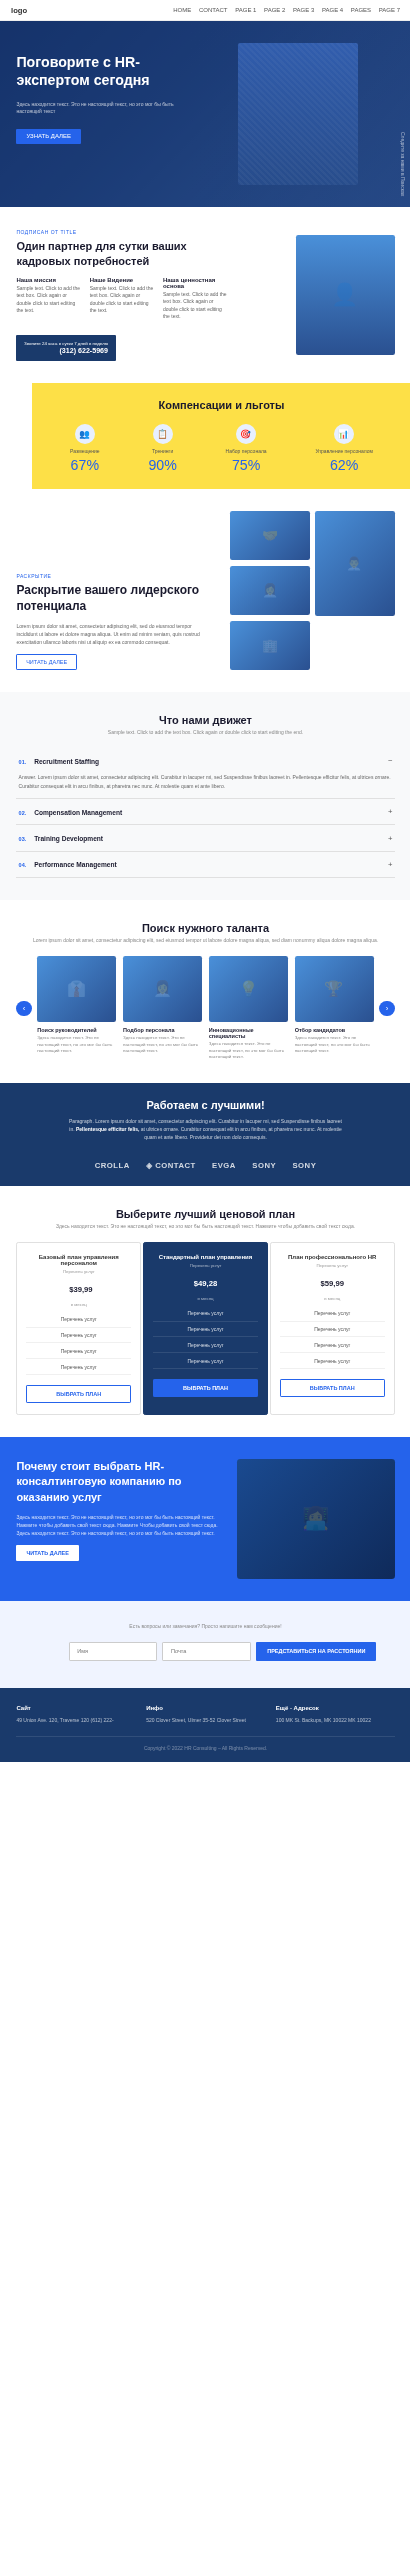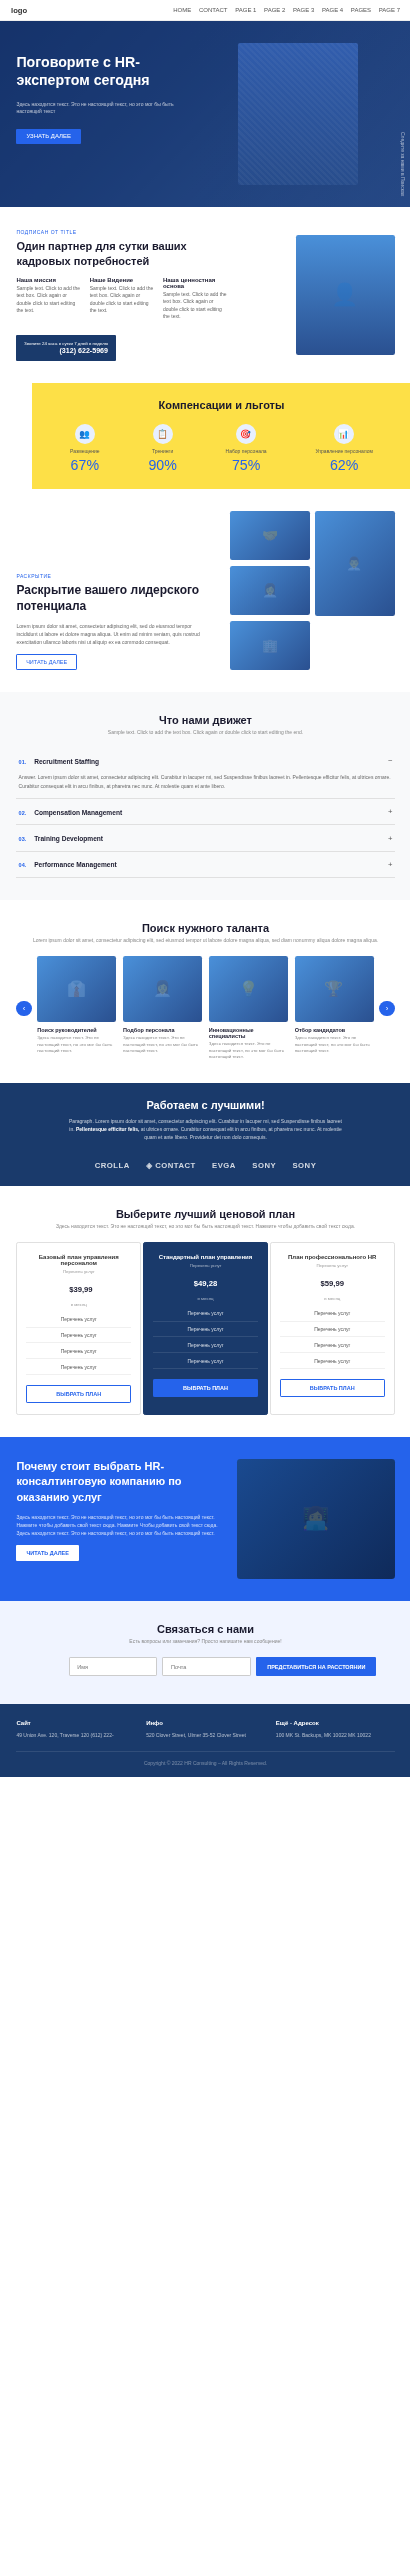--- a/index.html
+++ b/index.html
@@ -444,21 +444,20 @@
     <h2>Почему стоит выбрать HR-консалтинговую компанию по оказанию услуг</h2>
     <p>Здесь находится текст. Это не настоящий текст, но это мог бы быть настоящий текст. Нажмите чтобы добавить свой текст сюда. Нажмите Чтобы добавить свой текст сюда. Здесь находится текст. Это не настоящий текст, но это мог бы быть настоящий текст.</p>
     <button class="why-btn">ЧИТАТЬ ДАЛЕЕ</button>
   </div>
   <div class="why-right">
     <div class="why-img">👩‍💻</div>
   </div>
 </section>
 
 <section class="contact-section">
-  <h2>Связаться с нами</h2>
   <p class="subtitle">Есть вопросы или замечания? Просто напишите нам сообщение!</p>
   <div class="contact-form">
     <input type="text" placeholder="Имя" style="">
     <input type="email" placeholder="Почта" style="">
     <button class="contact-submit">ПРЕДСТАВИТЬСЯ НА РАССТОЯНИИ</button>
   </div>
 </section>
 
 <footer>
   <div class="footer-grid">

